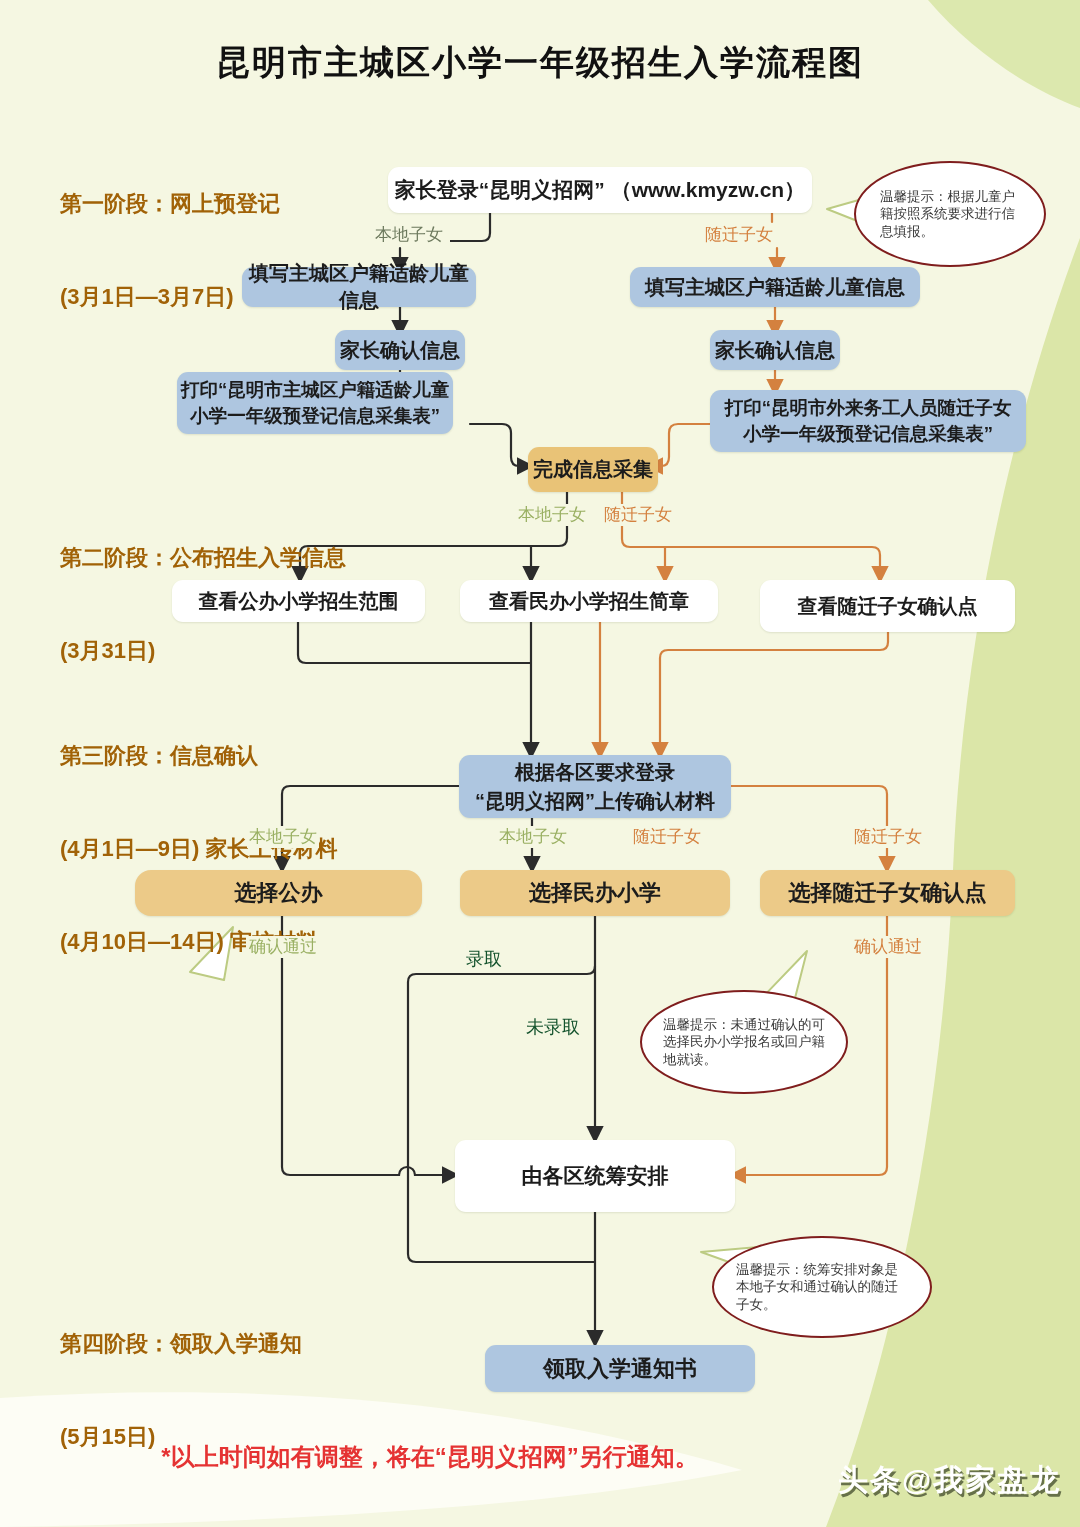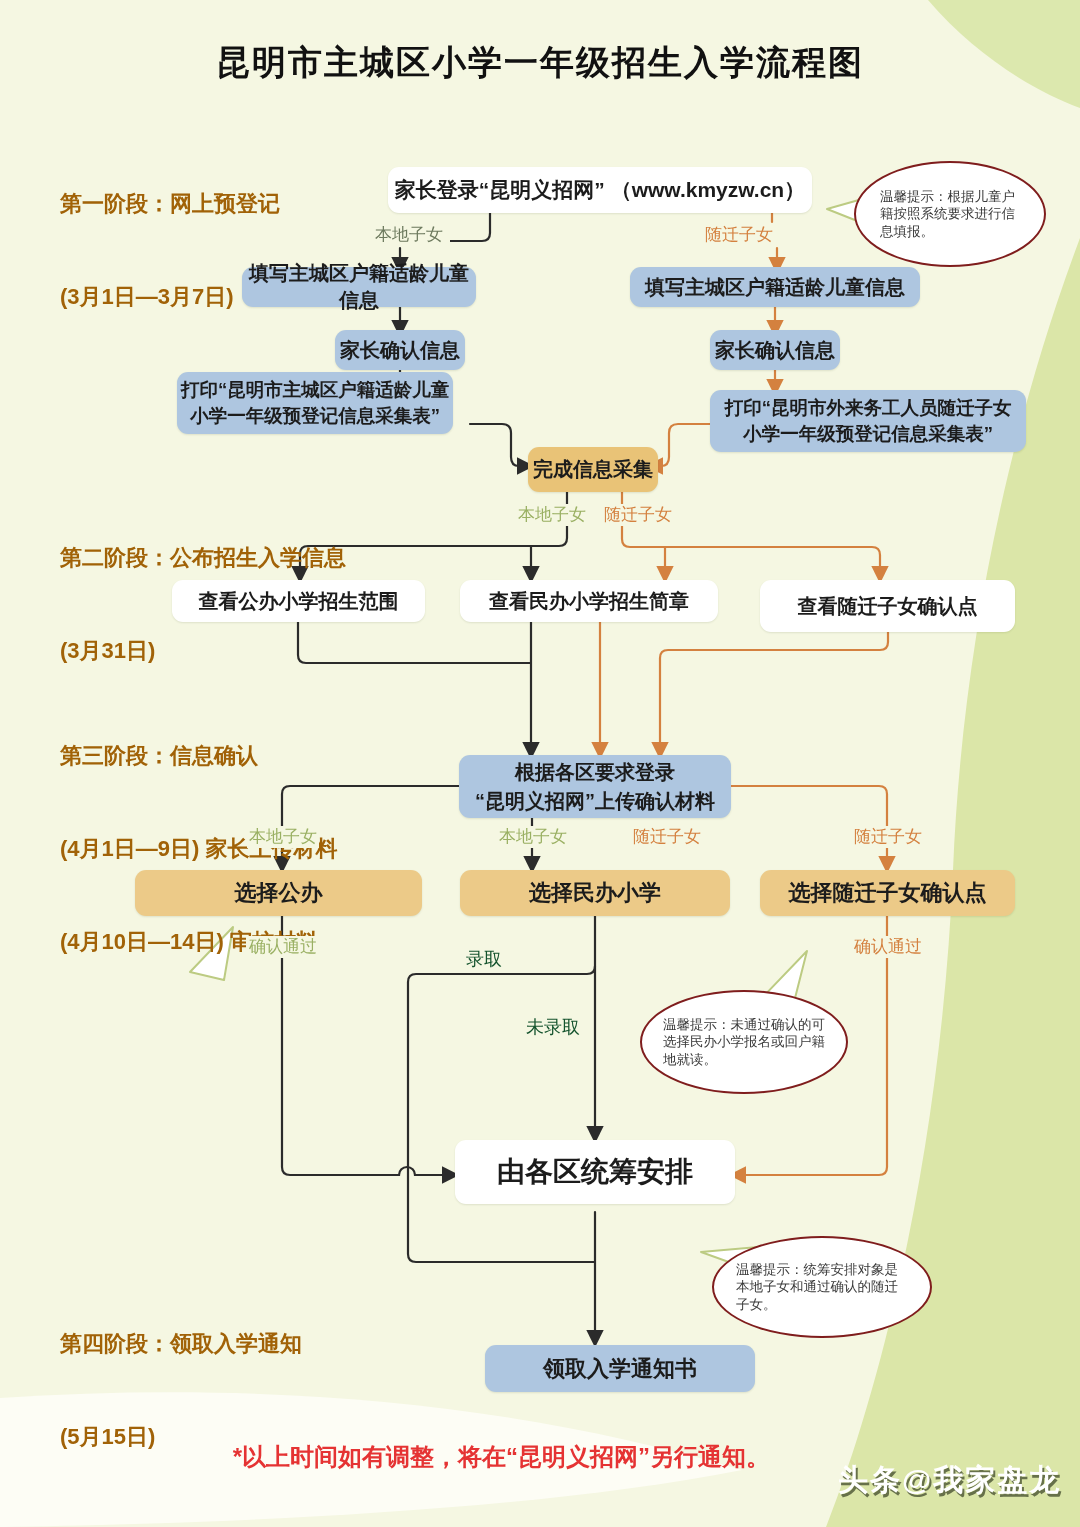--- a/index.html
+++ b/index.html
@@ -33,24 +33,24 @@
   #n-fill-migrant{left:630px;top:267px;width:290px;height:40px;font-size:20px;}
   #n-confirm-local{left:335px;top:330px;width:130px;height:40px;font-size:20px;}
   #n-confirm-migrant{left:710px;top:330px;width:130px;height:40px;font-size:20px;}
   #n-print-local{left:150px;top:372px;width:276px;height:62px;font-size:18.5px;line-height:1.4;margin-left:27px;}
   #n-print-migrant{left:710px;top:390px;width:316px;height:62px;font-size:18.5px;line-height:1.4;}
   #n-complete{left:528px;top:447px;width:130px;height:45px;font-size:20px;text-align:right;}
   #n-view-public{left:172px;top:580px;width:253px;height:42px;font-size:20px;}
   #n-view-private{left:460px;top:580px;width:258px;height:42px;font-size:20px;}
   #n-view-migrant{left:760px;top:580px;width:255px;height:52px;font-size:20px;}
   #n-upload{left:459px;top:755px;width:272px;height:63px;font-size:20px;line-height:1.45;}
-  #n-choose-public{left:135px;top:870px;width:287px;height:46px;font-size:22px;}
+  #n-choose-public{left:135px;top:870px;width:287px;height:46px;font-size:22px;border-radius:16px;}
   #n-choose-private{left:460px;top:870px;width:270px;height:46px;font-size:22px;}
   #n-choose-migrant{left:760px;top:870px;width:255px;height:46px;font-size:22px;}
-  #n-coordinate{left:455px;top:1140px;width:280px;height:64px;font-size:28px;}
+  #n-coordinate{left:455px;top:1140px;width:280px;height:72px;font-size:21px;}
   #n-notice{left:485px;top:1345px;width:270px;height:47px;font-size:22px;}
   .elabel{
     position:absolute;z-index:2;font-size:17px;line-height:22px;
     text-align:center;background:#f5f7e2;padding:0 1px;font-weight:500;
   }
   .olive{color:#9ab063}.graygreen{color:#6d7a5e}.orange-t{color:#d4813f}.black-t{color:#14532d}
   #l-local1{left:368px;top:224px;width:80px;}
   #l-migrant1{left:698px;top:224px;width:80px;}
   #l-local2{left:516px;top:504px;width:70px;}
   #l-migrant2{left:602px;top:504px;width:70px;}
@@ -69,21 +69,21 @@
   .tip-text{font-size:13.5px;line-height:1.3;color:#3a3a3a;text-align:left;}
   #tip1{left:854px;top:161px;width:188px;height:102px;}
   #tip1 .tip-text{width:140px;}
   #tip2{left:64px;top:958px;width:196px;height:92px;}
   #tip2 .tip-text{width:158px;}
   #tip3{left:640px;top:990px;width:204px;height:100px;}
   #tip3 .tip-text{width:162px;}
   #tip4{left:712px;top:1236px;width:216px;height:98px;}
   #tip4 .tip-text{width:172px;}
   .footer-note{
-    position:absolute;left:90px;top:1441px;width:680px;text-align:right;
+    position:absolute;left:90px;top:1441px;width:680px;text-align:center;
     font-size:24px;font-weight:700;color:#e53333;z-index:4;
   }
   .watermark{
     position:absolute;left:838px;top:1460px;z-index:4;font-size:30px;font-weight:700;
     color:#ffffff;letter-spacing:2px;
     text-shadow:2px 3px 0 rgba(82,92,58,.85);
   }
 </style>
 </head>
 <body>

